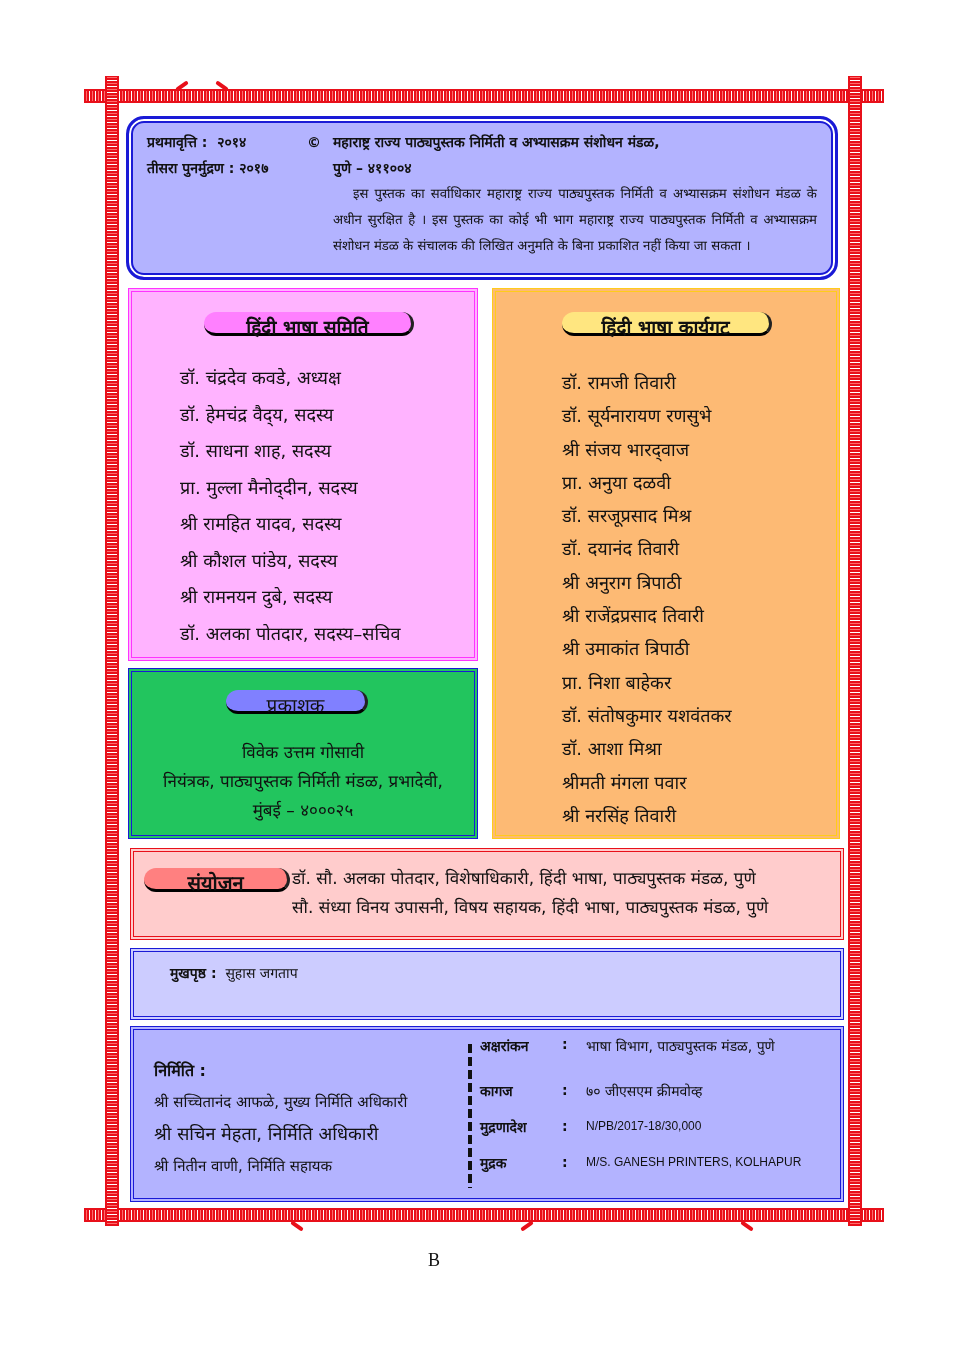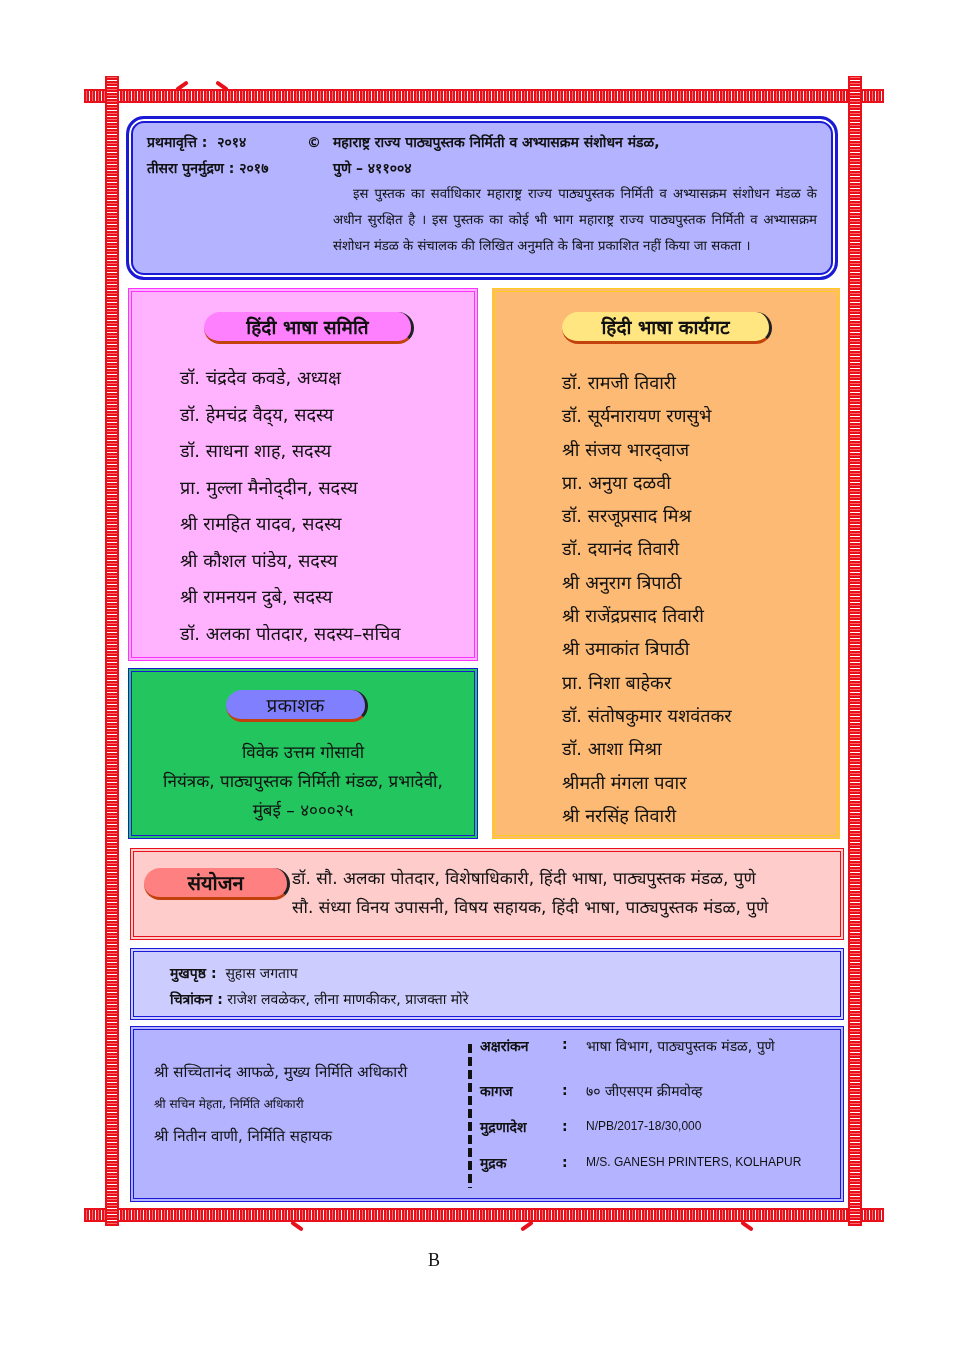--- a/index.html
+++ b/index.html
@@ -17,21 +17,21 @@
     .copyright .l { width:160px; }
     .copyright .sym { width:26px; }
     .copyright .para { margin-left:186px; text-indent:20px; font-size:13.2px; line-height:26px; text-align:justify; }
     .pink { left:128px; top:288px; width:350px; height:373px; background:#ffb3ff; border:4px double #ff33ff; }
     .yellow { left:492px; top:288px; width:348px; height:551px; background:#fdba74; border:4px double #ffcc1a; }
     .purple { left:128px; top:668px; width:350px; height:171px; background:#22c55e; border:4px double #1a1ad6; }
     .red { left:130px; top:848px; width:714px; height:92px; background:#ffcccc; border:4px double #e8101a; }
     .blue1 { left:130px; top:948px; width:714px; height:72px; background:#ccccff; border:4px double #1a1ad6; }
     .blue2 { left:130px; top:1026px; width:714px; height:176px; background:#b3b3ff; border:4px double #1a1ad6; }
 
-    .pill { position:absolute; height:32px; border-radius:16px; border-right:3px solid #222; border-bottom:3px solid #c2410c; box-sizing:border-box; font-weight:bold; text-align:center; line-height:30px; font-size:19px; }
+    .pill { position:absolute; height:24px; border-radius:16px; border-right:3px solid #222; border-bottom:3px solid #000000; box-sizing:border-box; font-weight:bold; text-align:center; line-height:30px; font-size:19px; }
     .list { position:absolute; font-size:18px; }
     .list div { white-space:nowrap; }
 
     .center-text { position:absolute; left:0; right:0; text-align:center; font-size:17px; line-height:29px; }
   </style>
 </head>
 <body>
 
 <div>
   <div class="frame-h" style="left:84px; top:89px; width:800px;"></div>
@@ -104,28 +104,28 @@
   <div class="pill" style="left:10px; top:16px; width:146px; background:#ff8080; font-size:20px;">संयोजन</div>
   <div style="position:absolute; left:158px; top:12px; font-size:17px; line-height:29px; white-space:nowrap;">
     <div>डॉ. सौ. अलका पोतदार, विशेषाधिकारी, हिंदी भाषा, पाठ्यपुस्तक मंडळ, पुणे</div>
     <div>सौ. संध्या विनय उपासनी, विषय सहायक, हिंदी भाषा, पाठ्यपुस्तक मंडळ, पुणे</div>
   </div>
 </div>
 
 <div class="abs blue1">
   <div style="position:absolute; left:36px; top:8px; font-size:14px; line-height:26px;">
     <div><b>मुखपृष्ठ :</b>&nbsp; <span>सुहास जगताप</span></div>
-    <div><b>चित्रांकन :</b> <span>राजेश लवळेकर, लीना माणकीकर, प्राजक्ता मोरे</span></div>
   </div>
 </div>
 
 <div class="abs blue2">
   <div style="position:absolute; left:20px; top:26px; font-size:15px;">
+    <div style="font-weight:bold; font-size:16px; line-height:30px;">निर्मिति :</div>
     <div style="line-height:32px; font-size:15px;">श्री सच्चितानंद आफळे, मुख्य निर्मिति अधिकारी</div>
-    <div style="line-height:32px; font-size:12px;">श्री सचिन मेहता, निर्मिति अधिकारी</div>
+    <div style="line-height:32px; font-size:18px;">श्री सचिन मेहता, निर्मिति अधिकारी</div>
     <div style="line-height:32px; font-size:15px;">श्री नितीन वाणी, निर्मिति सहायक</div>
   </div>
   <div style="position:absolute; left:334px; top:14px; width:4px; height:144px; background:repeating-linear-gradient(180deg,#111 0 9px,transparent 9px 13px);"></div>
   <div style="position:absolute; left:346px; top:6px; font-size:14px;">
     <div style="display:flex; height:36px; align-items:flex-start;">
       <b style="width:82px;">अक्षरांकन</b>
       <span style="width:24px; font-weight:bold;">:</span>
       <span>भाषा विभाग, पाठ्यपुस्तक मंडळ, पुणे</span>
     </div>
     <div style="display:flex; height:36px; align-items:center;">

